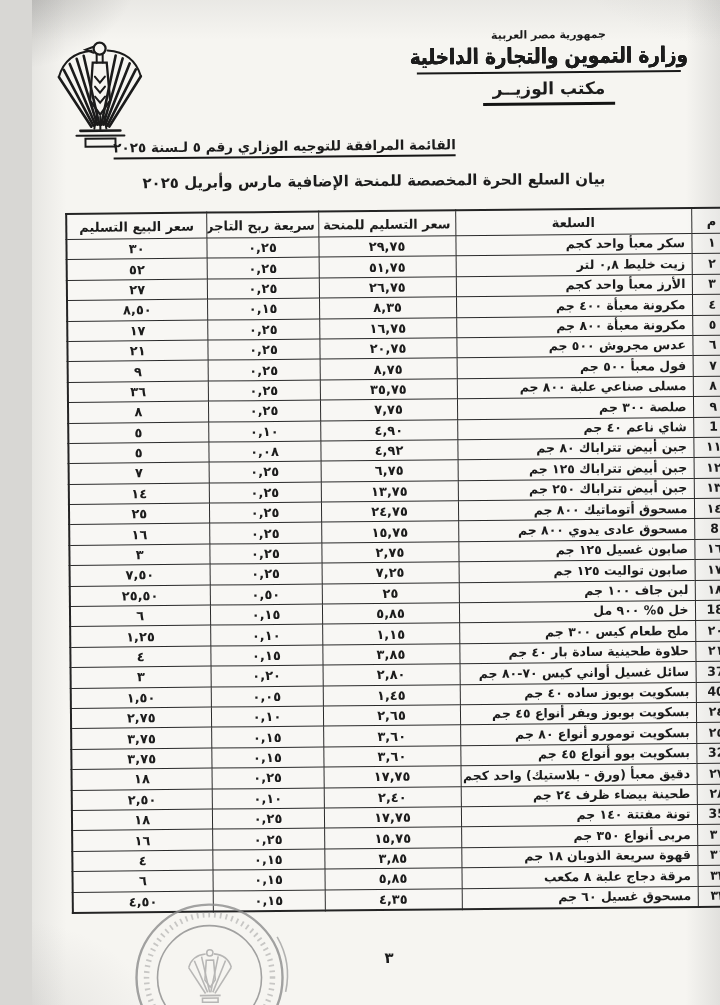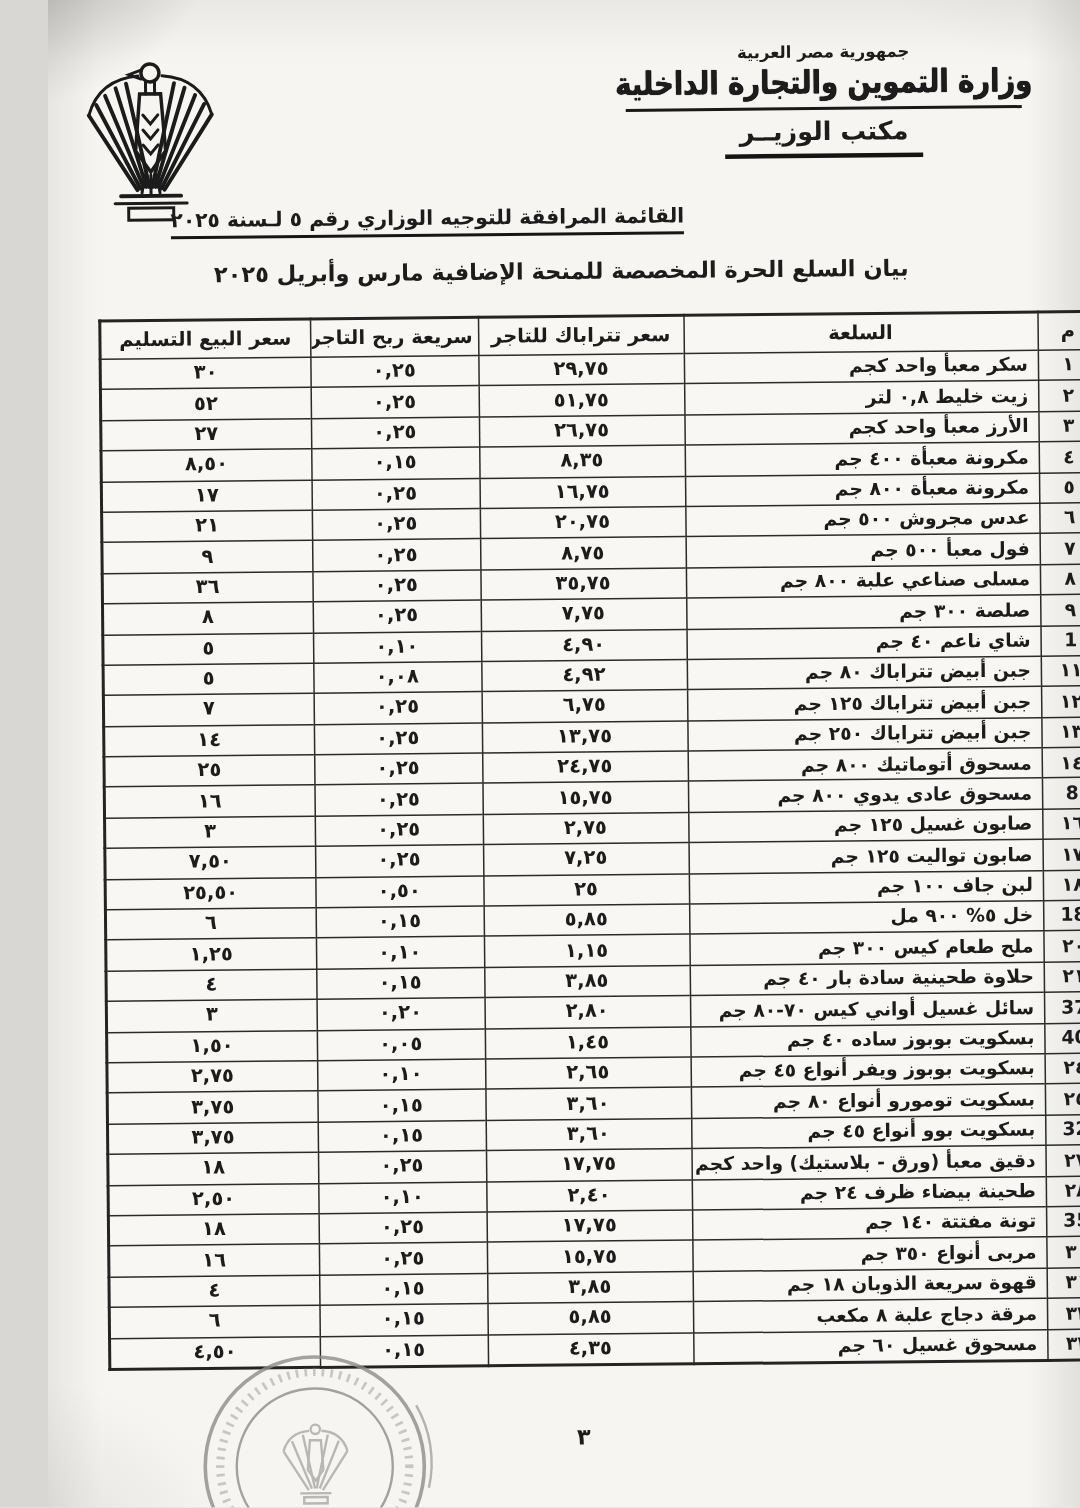--- a/index.html
+++ b/index.html
@@ -112,21 +112,21 @@
           <col style="width:41px">
             <col style="width:236px">
             <col style="width:137px">
           <col style="width:112px">
             <col style="width:140px">
         </colgroup>
         <thead>
           <tr>
             <th>م</th>
             <th>السلعة</th>
-            <th>سعر تتراباك للتاجر</th>
+            <th>سعر التسليم للمنحة</th>
             <th>سريعة ربح التاجر</th>
             <th>سعر البيع التسليم</th>
           </tr>
         </thead>
         <tbody>
             <tr>
               <td class="no">١</td>
               <td class="name">سكر معبأ واحد كجم</td>
               <td class="num">٢٩,٧٥</td>
               <td class="num">٠,٢٥</td>

